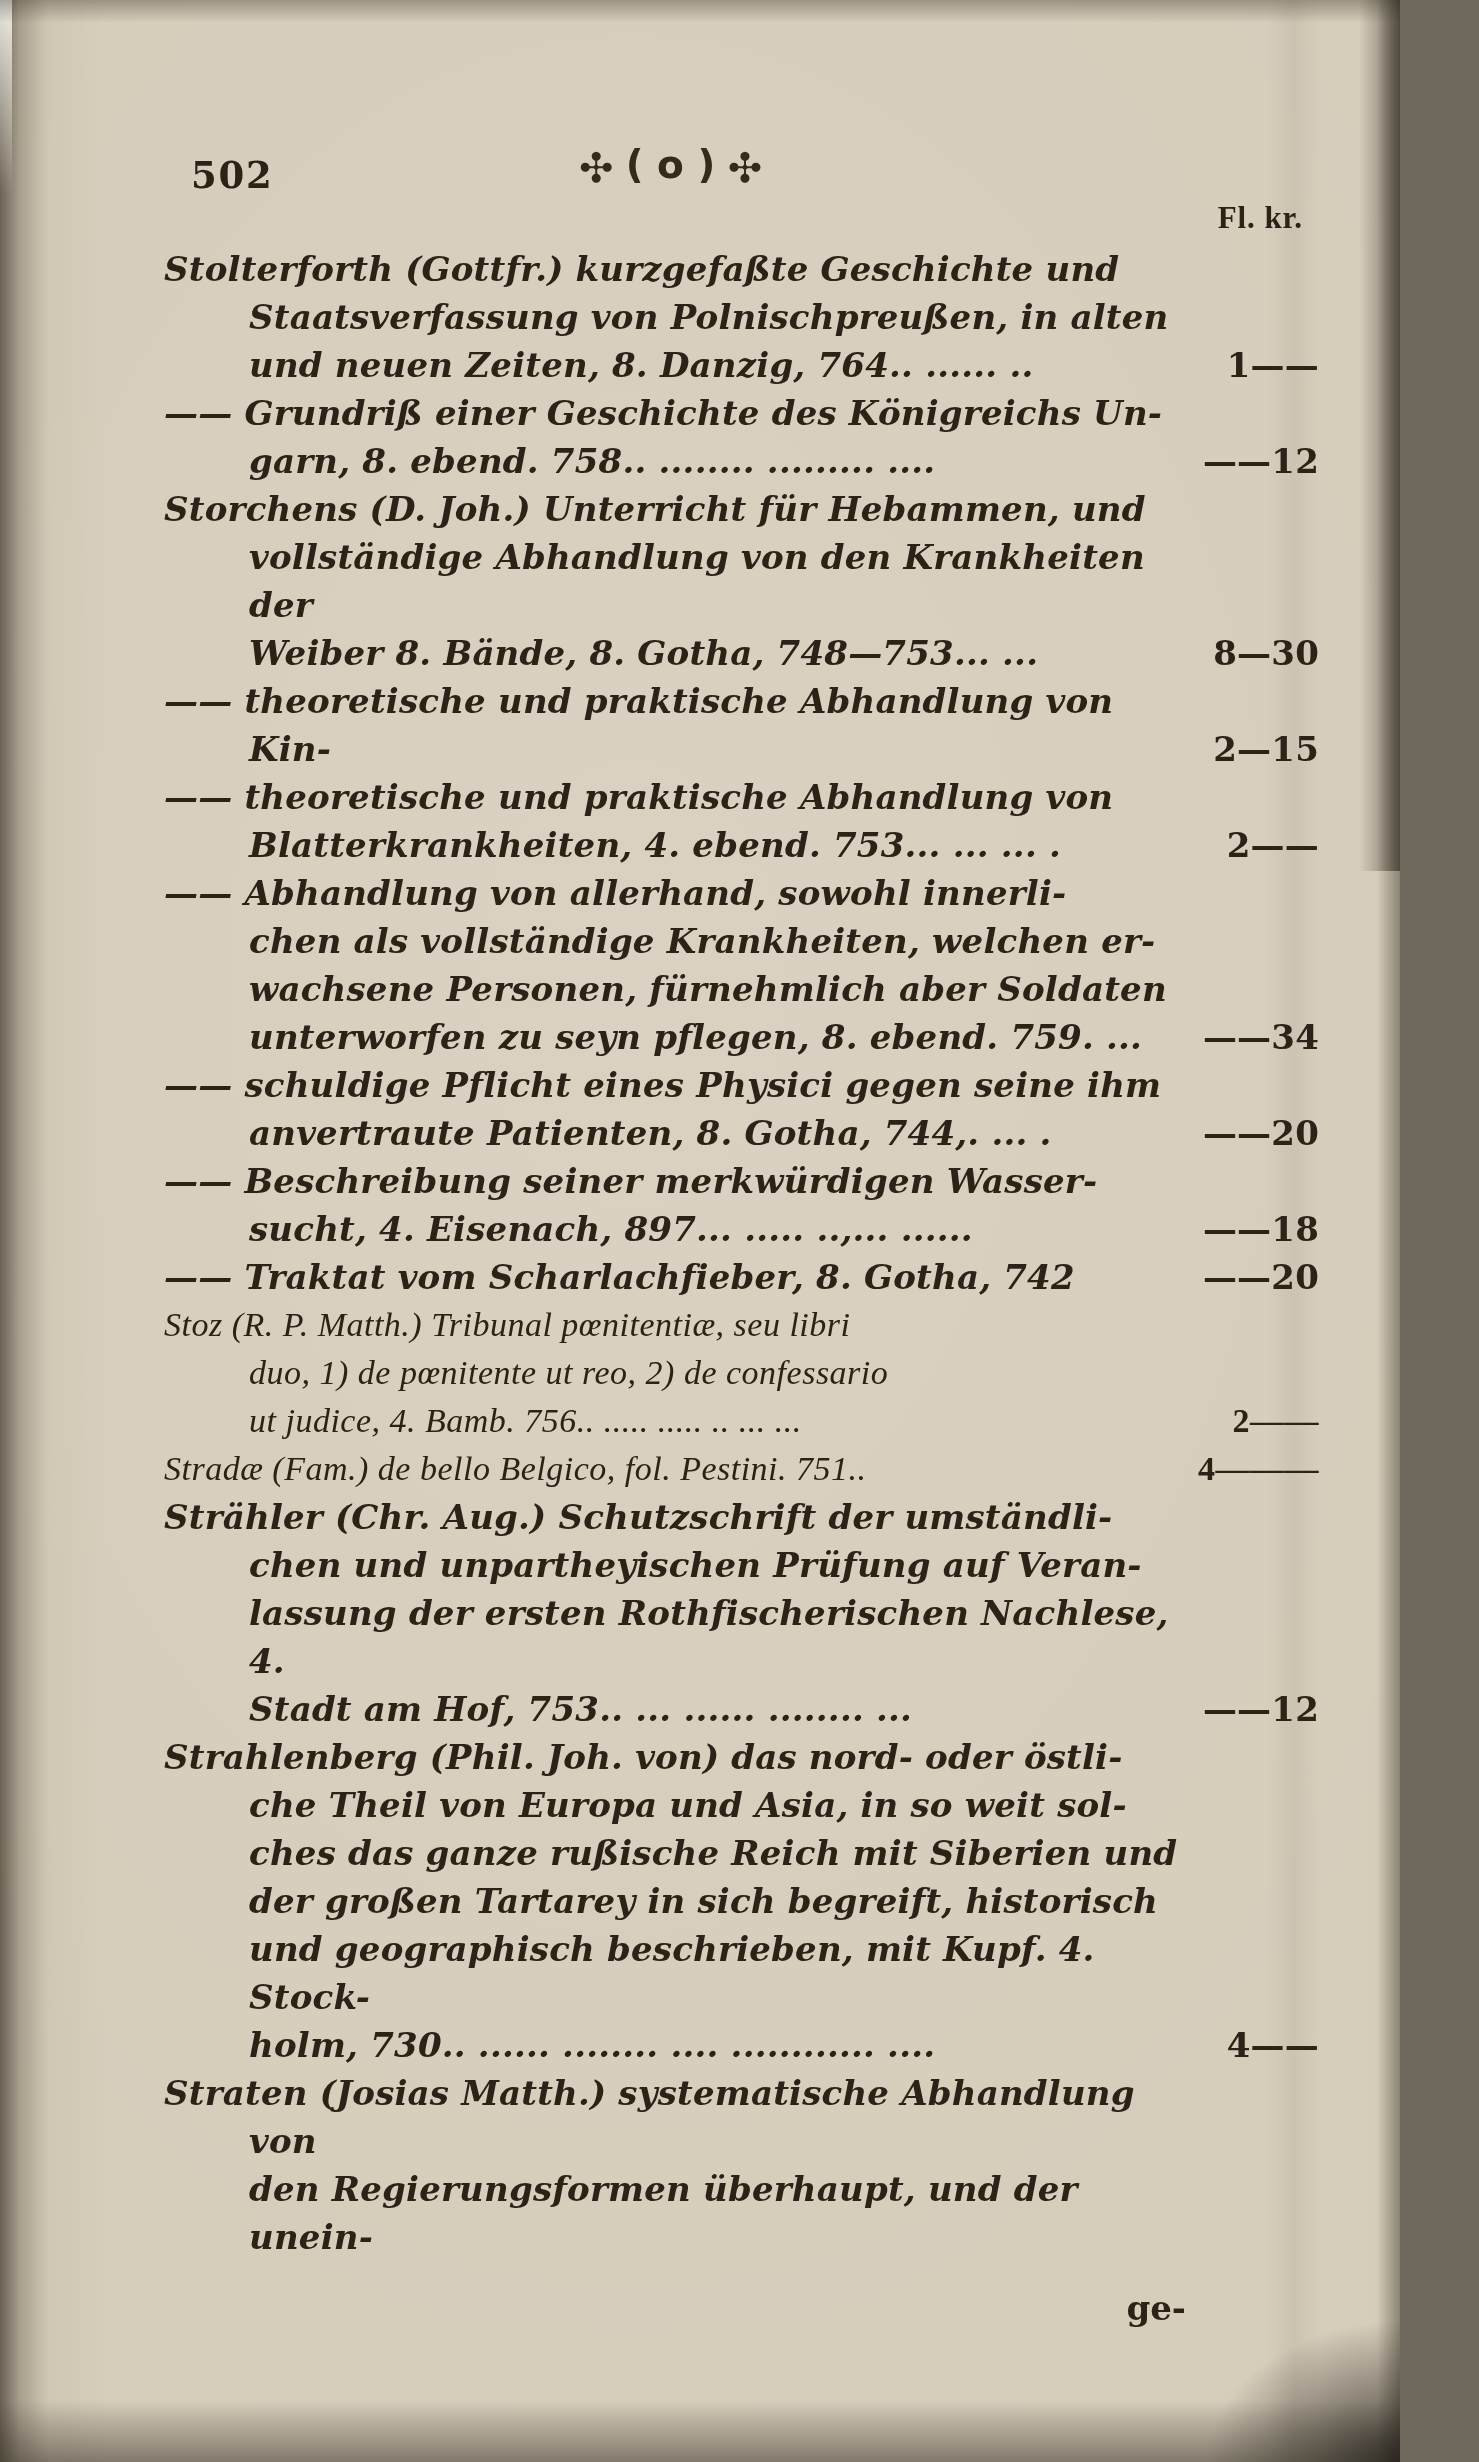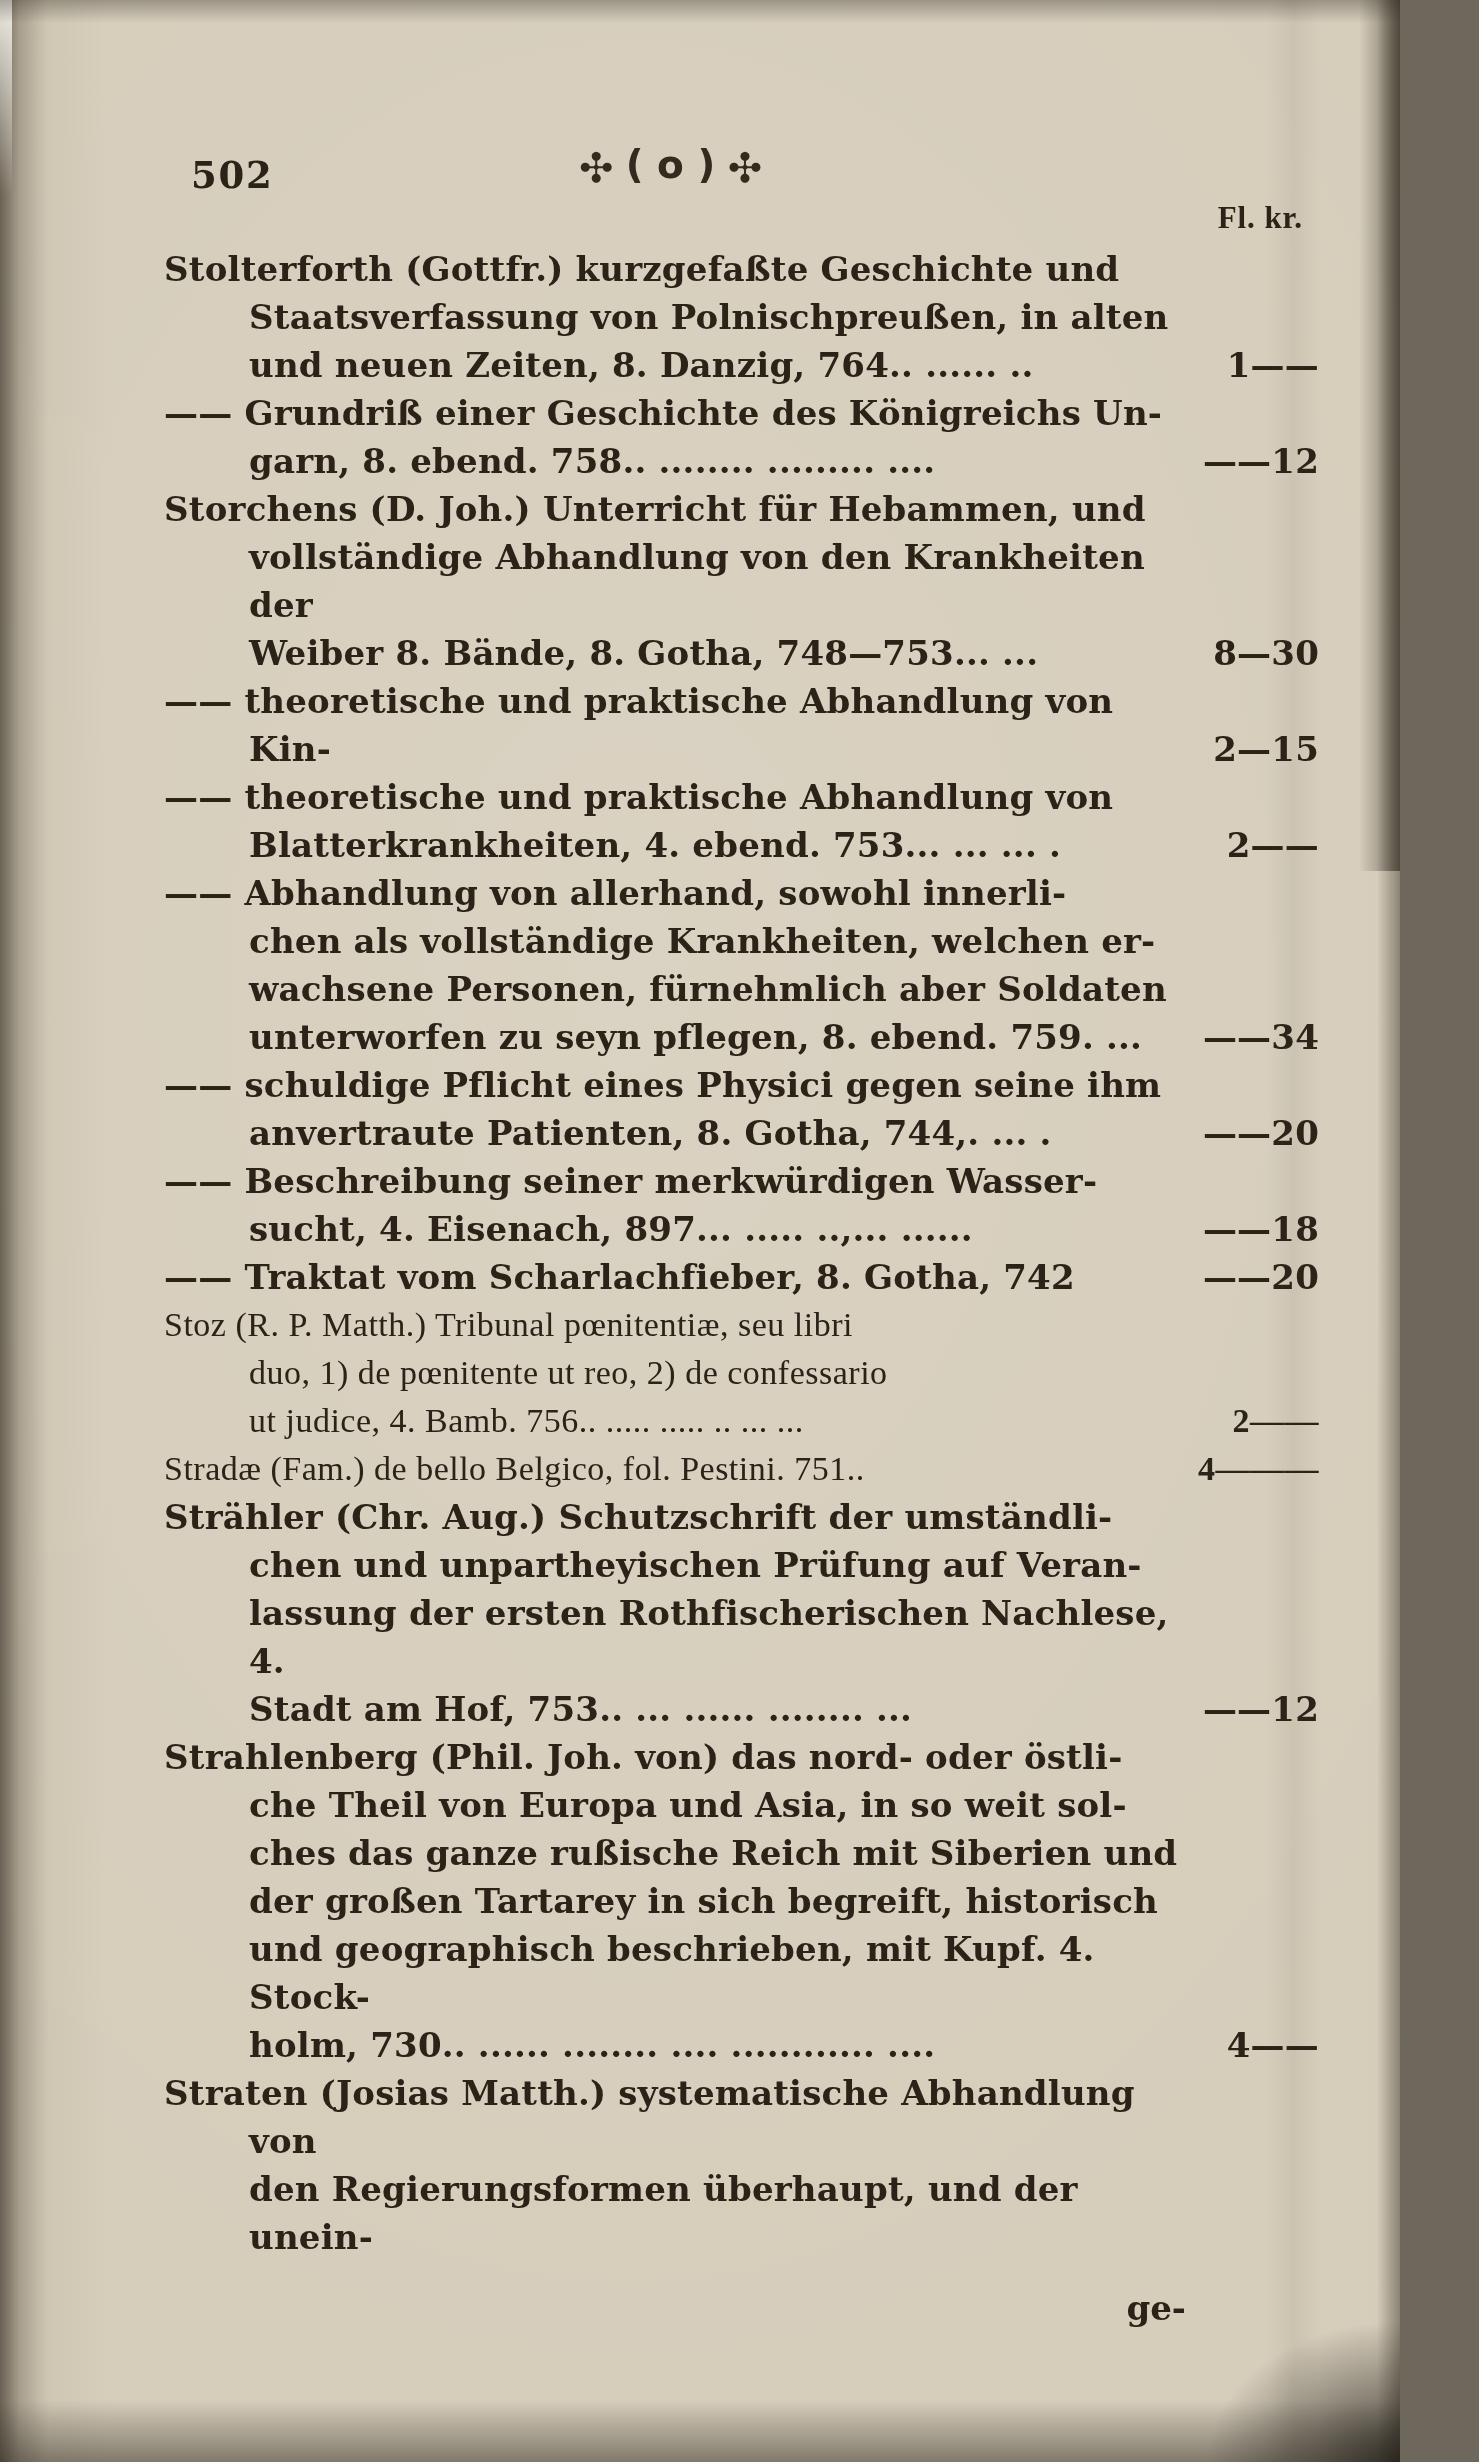--- a/index.html
+++ b/index.html
@@ -123,20 +123,21 @@
   }
   .entry.latin {
     font-weight: normal;
     font-family: "Liberation Serif", serif;
     letter-spacing: 0.5px;
   }
   .entry-text {
     padding-left: 85px;
     text-indent: -85px;
     padding-right: 133px;
+    font-style: italic;
   }
   .price {
     position: absolute;
     right: 0;
     bottom: 0;
     line-height: 48px;
     font-size: 34px;
     font-weight: bold;
     white-space: nowrap;
   }

